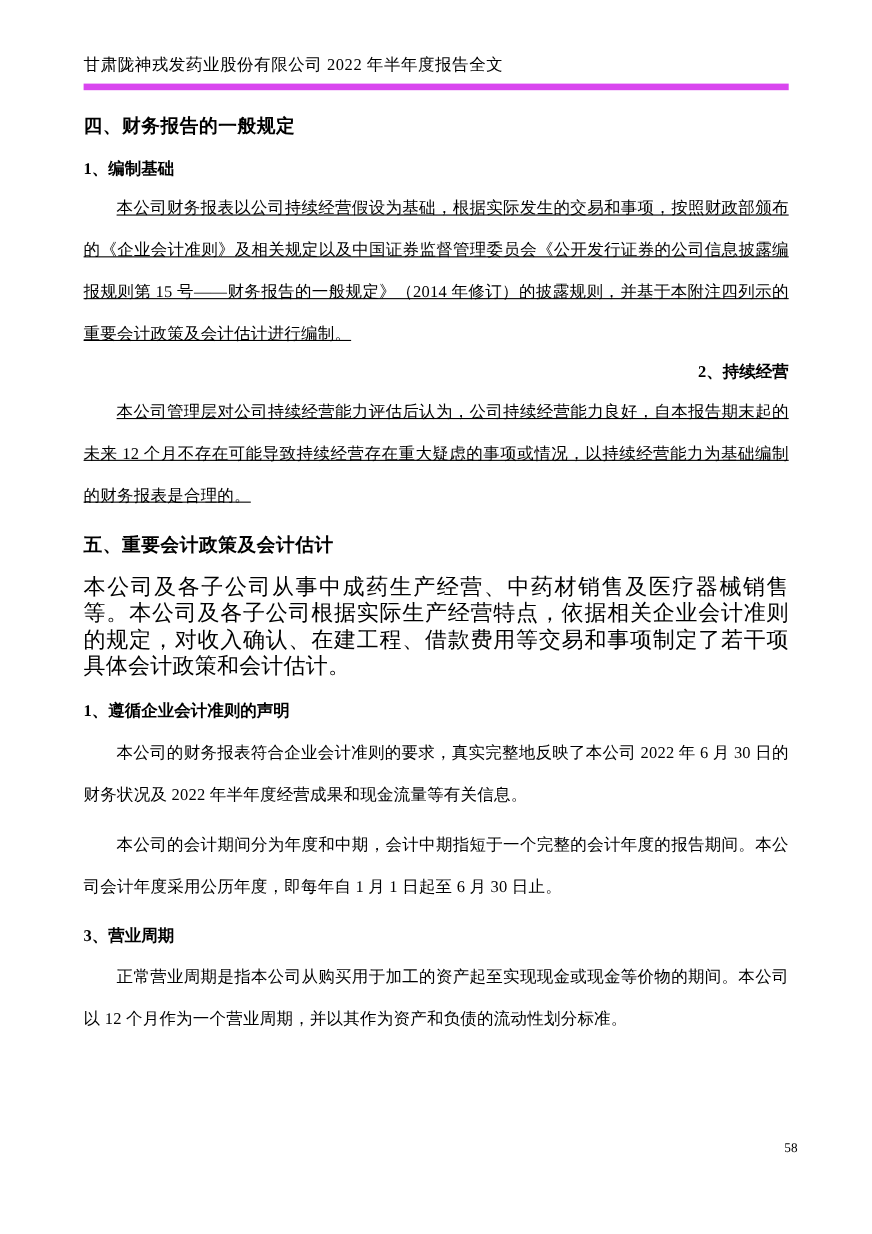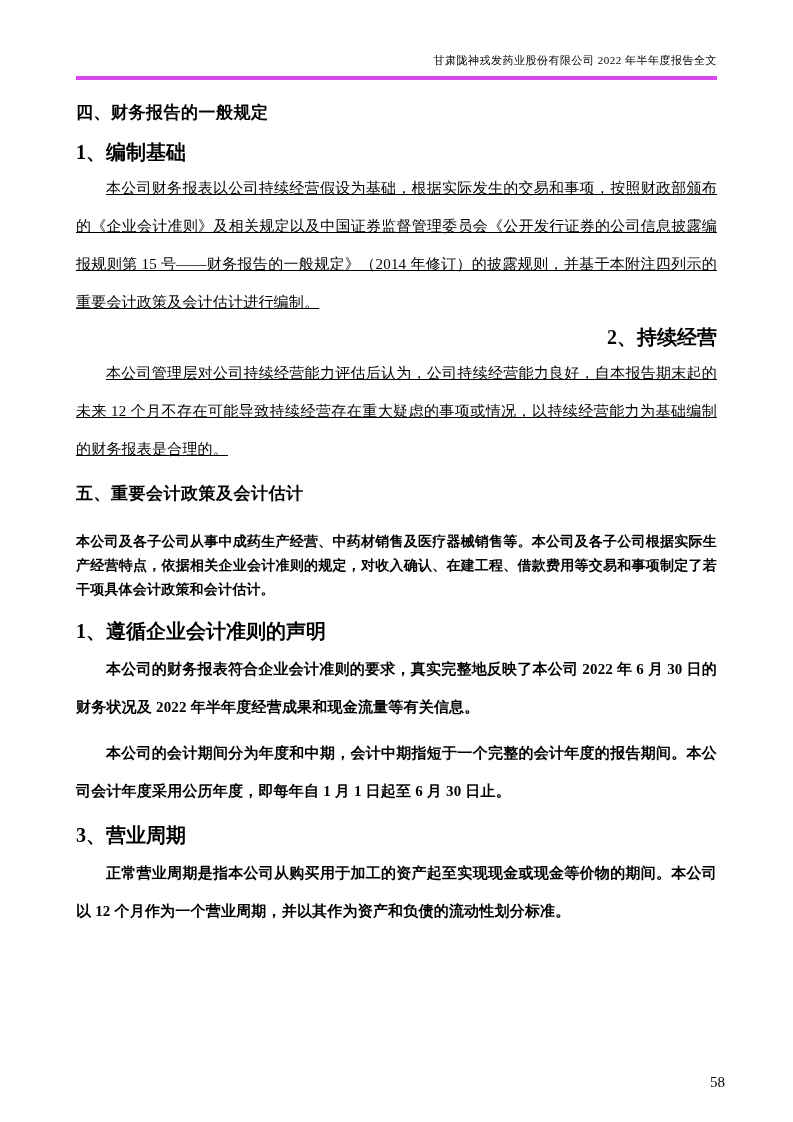--- a/index.html
+++ b/index.html
@@ -13,70 +13,68 @@
     color: #000000;
     font-family: "Liberation Serif", "DejaVu Serif", serif;
     overflow: hidden;
   }
   .content {
     padding: 0 76px;
   }
   .doc-header {
     padding-top: 52px;
     padding-bottom: 7px;
-    border-bottom: 4px solid #d946ef;
-    text-align: right;
-    font-size: 11px;
+    border-bottom: 6px solid #d946ef;
+    font-size: 15px;
     line-height: 17px;
     letter-spacing: 0.5px;
   }
   .sec-heading {
     font-size: 17px;
     font-weight: bold;
     line-height: 24px;
     letter-spacing: 0.5px;
   }
   .sec-heading.first { margin-top: 21px; }
   .sec-heading.second { margin-top: 14px; }
   .sub-heading {
-    font-size: 20px;
+    font-size: 15px;
     font-weight: bold;
     line-height: 22px;
   }
   .para {
     font-size: 15px;
     line-height: 38px;
     text-align: justify;
     text-indent: 2em;
     letter-spacing: 0.2px;
   }
   .hint {
     font-size: 13.5px;
     line-height: 18px;
     margin-top: 22px;
   }
   .para-tight {
-    font-size: 14px;
+    font-size: 20px;
     line-height: 24px;
     text-align: justify;
-    margin-top: 24px;
+    margin-top: 14px;
     letter-spacing: 0.2px;
-    font-weight: bold;
   }
   .mt-16 { margin-top: 16px; }
   .mt-18 { margin-top: 18px; }
   .mt-14 { margin-top: 14px; }
-  .mt-8  { margin-top: 8px; font-weight: bold; }
+  .mt-8  { margin-top: 8px; }
   .mt-6  { margin-top: 6px; text-decoration: underline; }
   .mt-5  { margin-top: 5px; text-align: right; }
   .page-number {
     position: absolute;
-    top: 1074px;
+    top: 1036px;
     right: 68px;
-    font-size: 15px;
+    font-size: 12px;
   }
 </style>
 </head>
 <body>
 
 <div class="page">
   <div class="content">
 
     <div class="doc-header">
       <span>甘肃陇神戎发药业股份有限公司 2022 年半年度报告全文</span>

